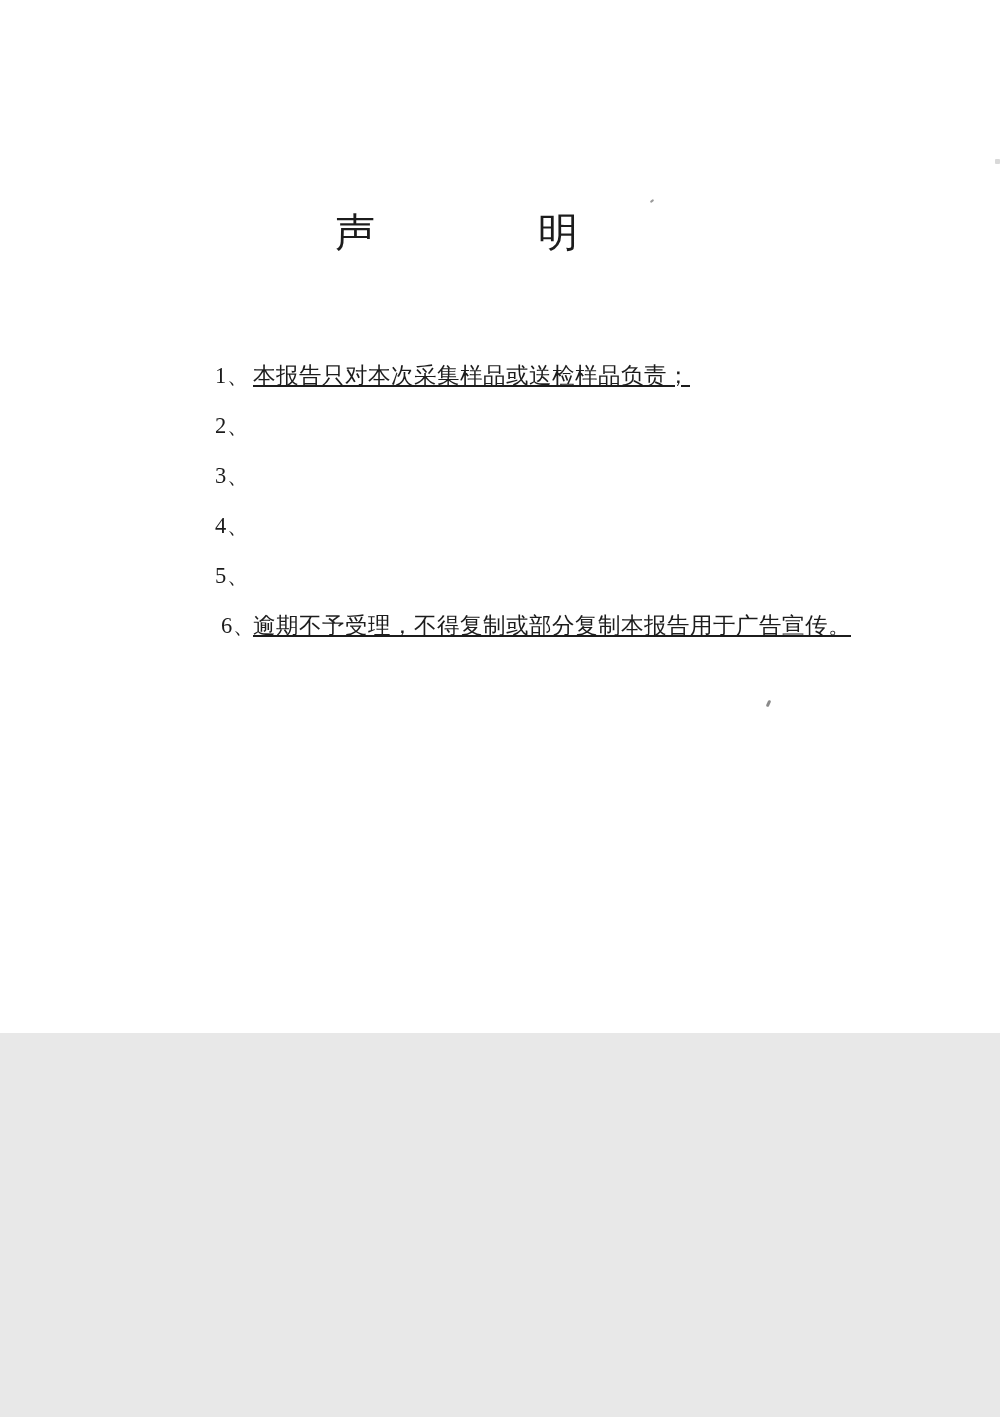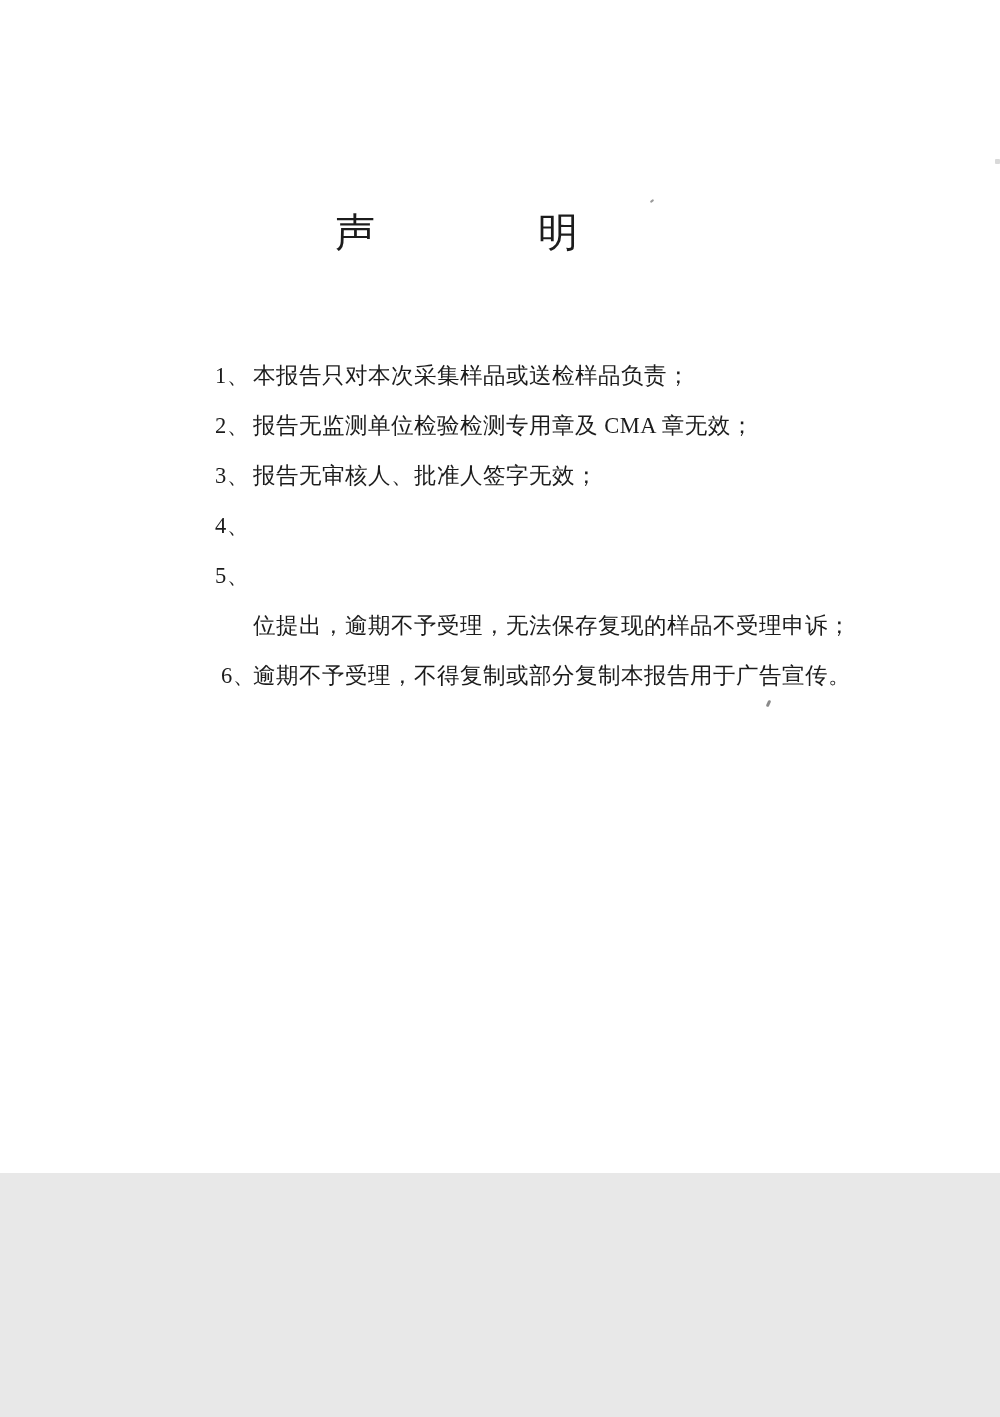--- a/index.html
+++ b/index.html
@@ -3,21 +3,21 @@
 <meta charset="utf-8">
 <style>
   html, body {
     margin: 0;
     padding: 0;
     background: #e8e8e8;
   }
   .page {
     position: relative;
     width: 1000px;
-    height: 1173px;
+    height: 1033px;
     margin: 0 auto;
     background: #ffffff;
     overflow: hidden;
     font-family: "Liberation Serif", "DejaVu Serif", serif;
     color: #1c1c1c;
   }
   
   .title {
     position: absolute;
     top: 213px;
@@ -51,20 +51,21 @@
     display: inline-block;
     width: 38px;
     flex: 0 0 38px;
   }
   .line.indent-6 .num {
     padding-left: 6px;
     box-sizing: border-box;
   }
   .txt {
     display: inline-block;
+    text-decoration: underline;
   }
   
   .speck {
     position: absolute;
     border-radius: 1px;
   }
   .speck-a { left: 650px; top: 200px; width: 4px; height: 2px; background: #9a9a9a; transform: rotate(-35deg); }
   .speck-b { left: 995px; top: 159px; width: 5px; height: 5px; background: #d9d9d9; }
   .speck-c { left: 767px; top: 700px; width: 3px; height: 7px; background: #8a8a8a; transform: rotate(25deg); border-radius: 2px; }
   .speck-d { left: 773px; top: 1249px; width: 3px; height: 3px; background: #c4c4c4; }
@@ -80,40 +81,34 @@
 
   <div class="items">
 
     <div class="line">
       <span class="num">1、</span>
       <span class="txt">本报告只对本次采集样品或送检样品负责；</span>
     </div>
 
     <div class="line">
       <span class="num">2、</span>
-      <span class="txt">报告无监测单位检验检测专用章及 CMA 章无效；</span>
     </div>
 
     <div class="line">
       <span class="num">3、</span>
-      <span class="txt">报告无审核人、批准人签字无效；</span>
     </div>
 
     <div class="line">
       <span class="num">4、</span>
     </div>
 
     <div class="line">
       <span class="num">5、</span>
     </div>
 
-    <div class="line">
-      <span class="num"></span>
-      <span class="txt">位提出，逾期不予受理，无法保存复现的样品不受理申诉；</span>
-    </div>
 
     <div class="line indent-6">
       <span class="num">6、</span>
       <span class="txt">逾期不予受理，不得复制或部分复制本报告用于广告宣传。</span>
     </div>
 
   </div>
 
   <span class="speck speck-a"></span>
   <span class="speck speck-b"></span>

